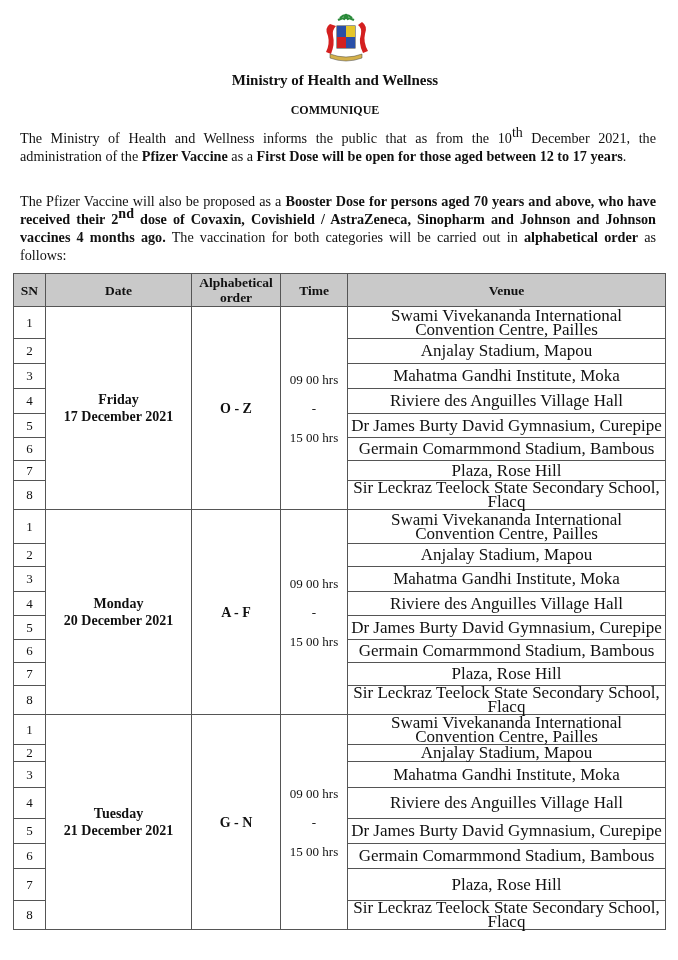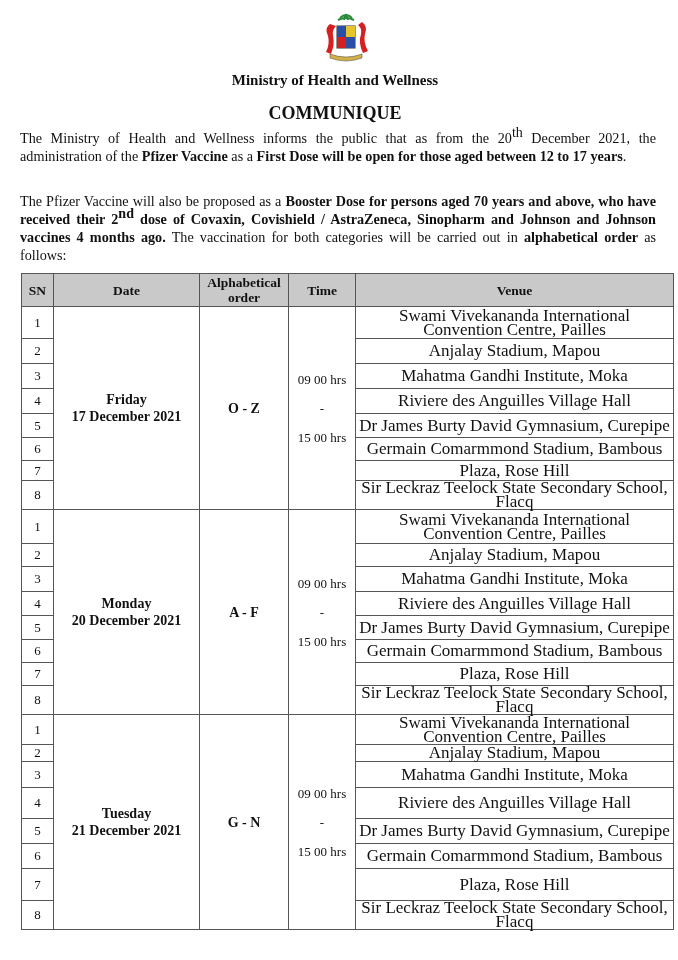--- a/index.html
+++ b/index.html
@@ -1,26 +1,26 @@
 <!DOCTYPE html>
 <html><head>
 <meta charset="utf-8">
 <style>
   html, body { margin:0; padding:0; background:#fff; }
   body { width:678px; height:960px; position:relative; font-family:"Liberation Serif", serif; color:#111; overflow:hidden; }
   .crest { position:absolute; left:320px; top:10px; width:52px; height:54px; }
   .title { position:absolute; left:0; width:670px; text-align:center; font-weight:bold; }
   #ministry { top:72px; font-size:15px; }
-  #communique { top:103px; font-size:18px; }
+  #communique { top:103px; font-size:12px; }
   .para { position:absolute; left:20px; width:636px; font-size:14.2px; line-height:18px; text-align:justify; }
   #p1 { top:129px; }
   #p2 { top:192px; }
   .para b { font-weight:bold;margin-top:24px; }
   sup { font-size:14px; line-height:0; }
-  table { position:absolute; left:21px; top:273px; width:652px; border-collapse:collapse; table-layout:fixed; font-size:13px;border-radius:29px; }
+  table { position:absolute; left:13px; top:273px; width:652px; border-collapse:collapse; table-layout:fixed; font-size:13px;border-radius:29px; }
   th, td { border:1.3px solid #555; text-align:center; vertical-align:middle; padding:0 2px; }
   th { background:#c9c9c9; font-weight:bold; font-size:13.5px; line-height:15px; height:32px; }
   td.date, td.alpha { font-weight:bold; font-size:14px; line-height:17px; }
   td.venue { line-height:14px; font-size:17px; }
   td.time { line-height:17px; }
   td.sn { font-size:13px; }
 </style>
 </head>
 <body>
 
@@ -33,21 +33,21 @@
   <rect x="17" y="16" width="9" height="11" fill="#2a4fa8"></rect>
   <rect x="26" y="16" width="9" height="11" fill="#e5c52a"></rect>
   <rect x="17" y="27" width="9" height="11" fill="#d42020"></rect>
   <rect x="26" y="27" width="9" height="11" fill="#2a4fa8"></rect>
   <path d="M10 44 q16 6 32 0 l0 4 q-16 6 -32 0z" fill="#d4b04a" stroke="#444" stroke-width="0.5"></path>
 </svg>
 
 <div class="title" id="ministry">Ministry of Health and Wellness</div>
 <div class="title" id="communique">COMMUNIQUE</div>
 
-<div class="para" id="p1"><span>The Ministry of Health and Wellness informs the public that as from the 20</span><sup>th</sup><span> December 2021, the administration of the </span><b>Pfizer Vaccine</b><span> as a </span><b>First Dose will be open for those aged between 12 to 17 years</b><span>.</span></div>
+<div class="para" id="p1"><span>The Ministry of Health and Wellness informs the public that as from the 10</span><sup>th</sup><span> December 2021, the administration of the </span><b>Pfizer Vaccine</b><span> as a </span><b>First Dose will be open for those aged between 12 to 17 years</b><span>.</span></div>
 
 <div class="para" id="p2"><span>The Pfizer Vaccine will also be proposed as a </span><b>Booster Dose for persons aged 70 years and above, who have received their 2</b><b><sup>nd</sup></b><b> dose of Covaxin, Covishield / AstraZeneca, Sinopharm and Johnson and Johnson vaccines 4 months ago.</b><span> The vaccination for both categories will be carried out in </span><b>alphabetical order</b><span> as follows:</span></div>
 
 <table>
   <colgroup>
     <col style="width:32px">
       <col style="width:146px">
       <col style="width:89px">
       <col style="width:67px">
       <col style="width:318px">

